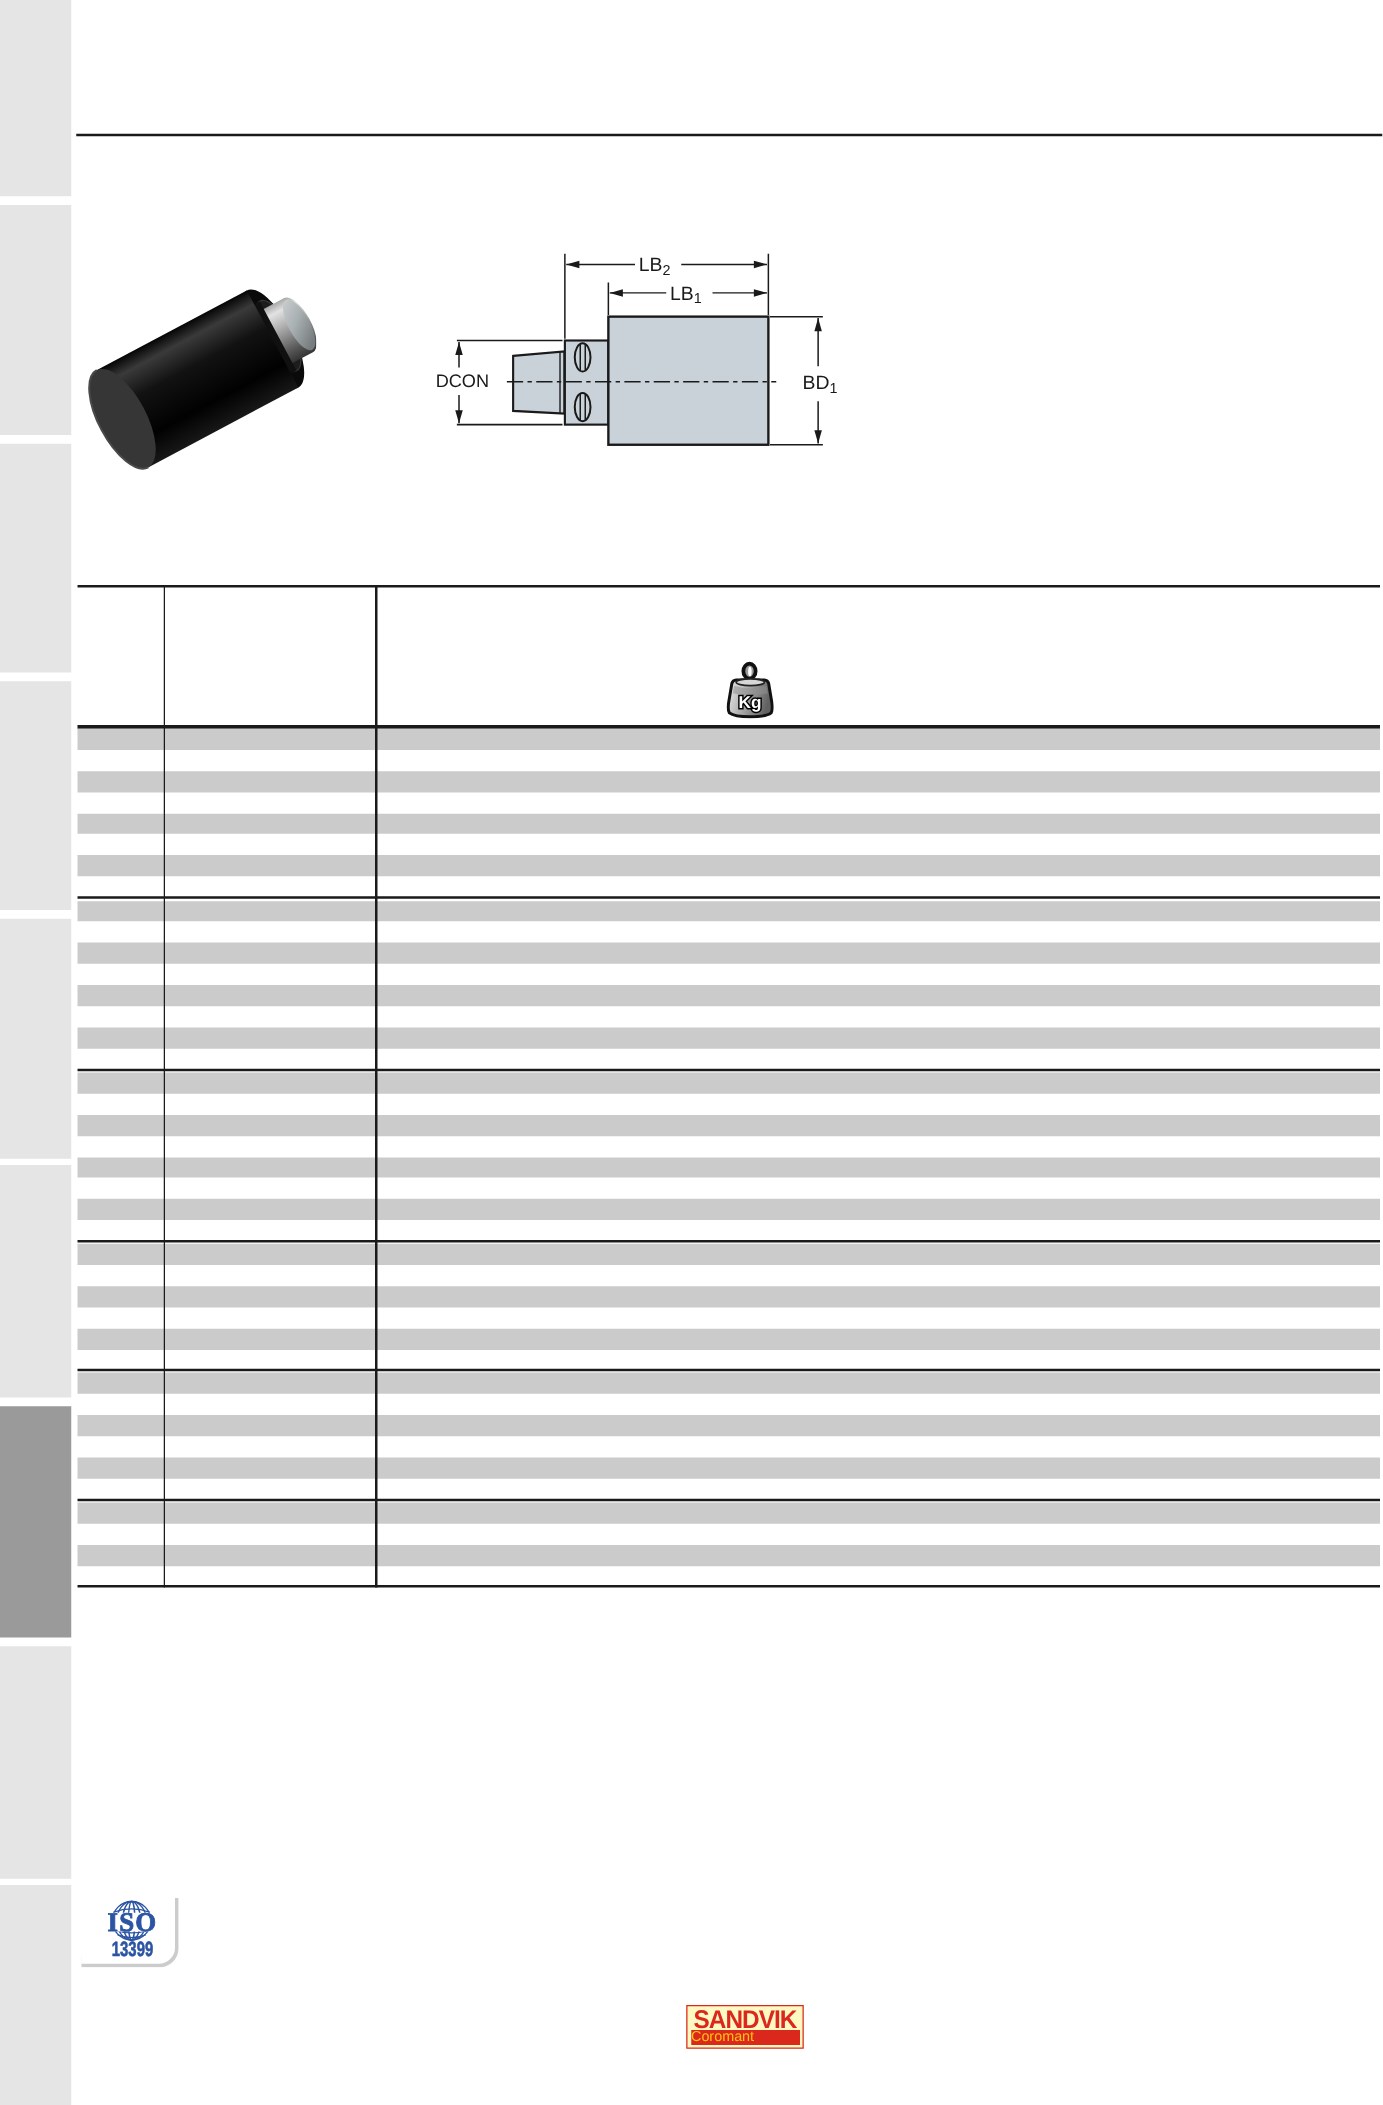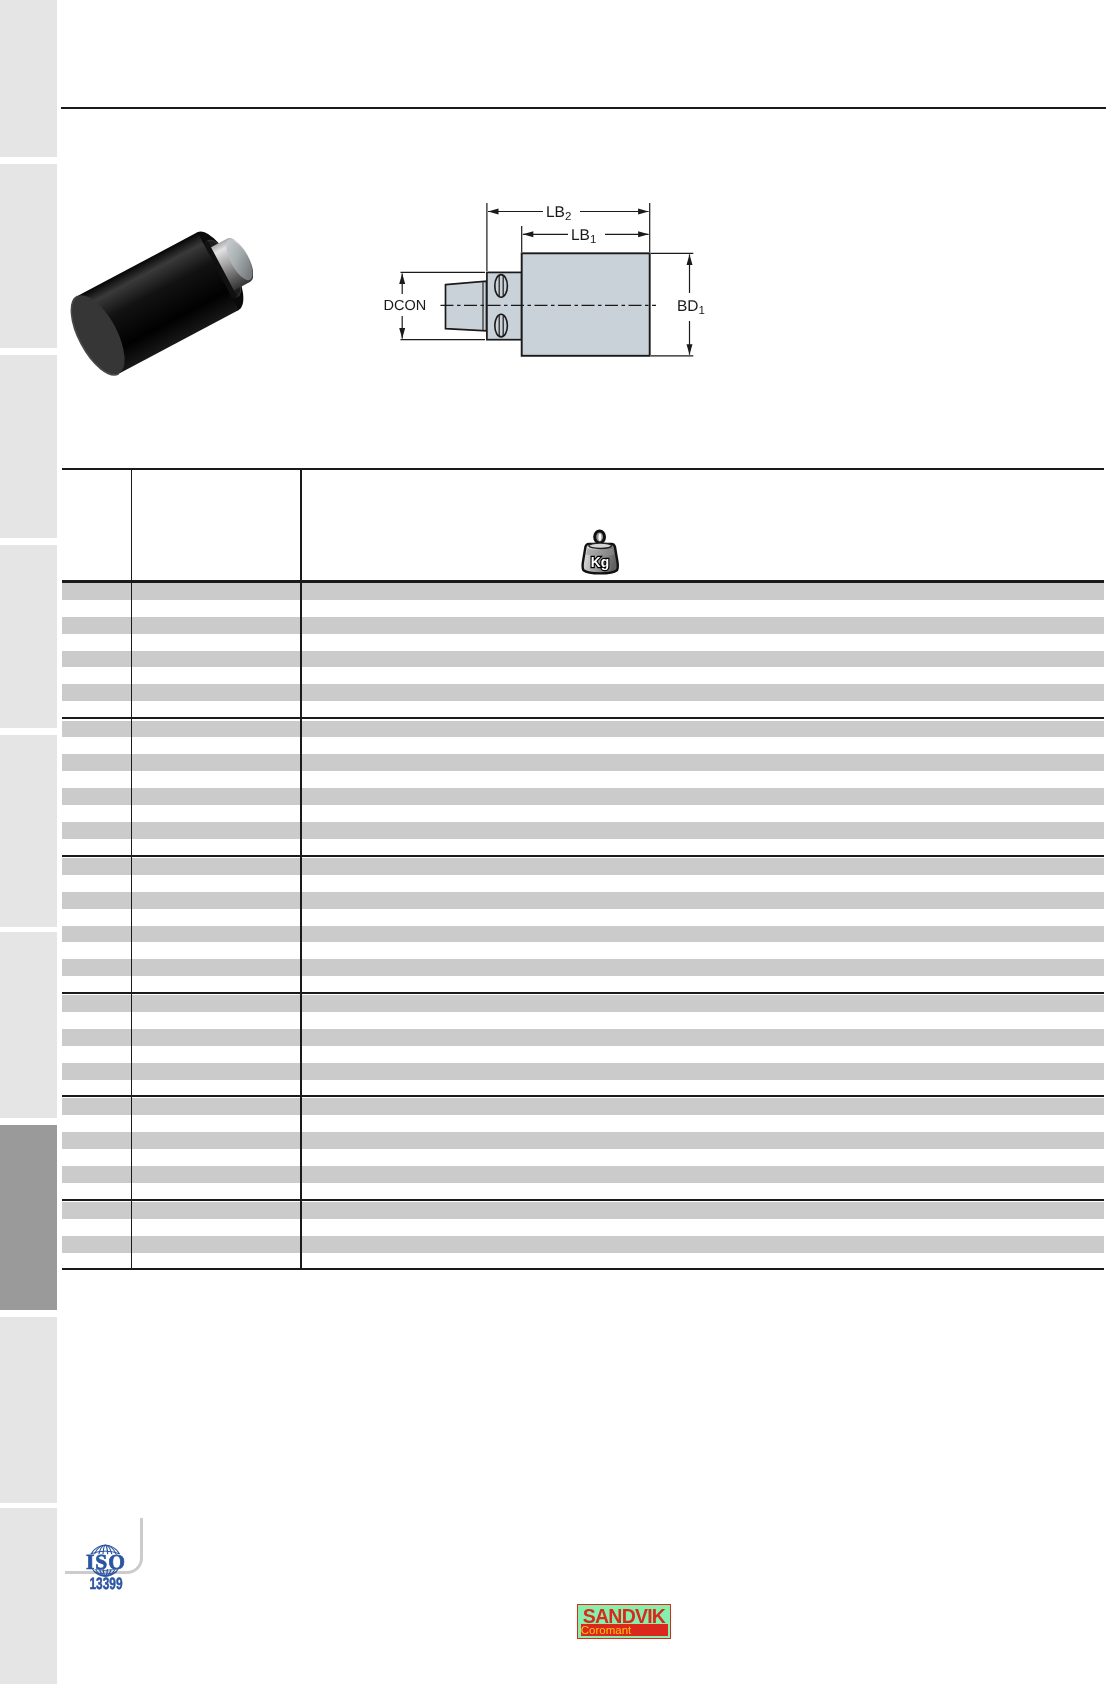--- a/index.html
+++ b/index.html
@@ -64,21 +64,21 @@
     <ellipse cx="160" cy="0" rx="8.5" ry="22.5" fill="url(#pend)"></ellipse>
 
     <rect x="-1" y="-44" width="137" height="88" fill="url(#pbody)"></rect>
 
     <ellipse cx="0" cy="0" rx="19" ry="44" fill="#363636"></ellipse>
     <path d="M0,-44 A19,44 0 0 0 0,44" fill="none" stroke="#4a4a4a" stroke-width="1.6"></path>
   </g>
 </svg>
 </div>
 
-<div id="drawing" class="abs" style="left:372px;top:195px;width:345px;height:175px;">
+<div id="drawing" class="abs" style="left:337px;top:195px;width:345px;height:175px;">
 <svg width="345" height="175" viewBox="0 0 345 175" xmlns="http://www.w3.org/2000/svg" text-rendering="geometricPrecision">
   <defs>
     <marker id="arL" markerWidth="12" markerHeight="8" refX="0.5" refY="4" orient="auto" markerUnits="userSpaceOnUse">
       <path d="M0.5,4 L11,1 L11,7 Z" fill="#1a1a1a"></path>
     </marker>
   </defs>
 
   <polygon points="73.5,89.7 114.5,86.2 114.5,135.9 73.5,133.7" fill="#c9d2d9" stroke="#1a1a1a" stroke-width="1.7"></polygon>
 
   <line x1="111" y1="86.4" x2="111" y2="135.7" stroke="#1a1a1a" stroke-width="1.1"></line>
@@ -202,21 +202,21 @@
 <div class="abs" style="left:62px;top:1095px;width:1042px;height:2px;background:#1a1a1a;"></div>
 
 <div class="abs" style="left:62px;top:1198.7px;width:1042px;height:2px;background:#1a1a1a;"></div>
 
 <div class="abs" style="left:62px;top:1268px;width:1042px;height:2px;background:#1a1a1a;"></div>
 
 <div class="abs" style="left:65px;top:1518px;width:75.4px;height:52.9px;
      border-right:3.4px solid #cccccc;border-bottom:3.4px solid #cccccc;
      border-bottom-right-radius:16px;"></div>
 
-<div id="iso" class="abs" style="left:85px;top:1518px;width:42px;height:50px;margin-top:24px;">
+<div id="iso" class="abs" style="left:85px;top:1518px;width:42px;height:50px;">
 <svg width="42" height="50" viewBox="0 0 42 50" xmlns="http://www.w3.org/2000/svg">
 
   <g stroke="#2b55a2" stroke-width="1.1" fill="none">
     <circle cx="20.3" cy="18.6" r="15.4"></circle>
     <ellipse cx="20.3" cy="18.6" rx="2.6" ry="15.4"></ellipse>
     <ellipse cx="20.3" cy="18.6" rx="7.2" ry="15.4"></ellipse>
     <ellipse cx="20.3" cy="18.6" rx="11.8" ry="15.4"></ellipse>
     <path d="M5.6,11.9 Q20.3,6.4 35,11.9" stroke-width="1"></path>
     <path d="M5.2,25.6 Q20.3,31.1 35.4,25.6" stroke-width="1"></path>
     <path d="M9.1,29.9 Q20.3,34.3 31.5,29.9" stroke-width="1"></path>
@@ -225,20 +225,20 @@
   <rect x="0" y="12.2" width="42" height="15" fill="#ffffff"></rect>
 
   <text x="21" y="26.8" font-size="21.5" font-weight="bold" text-anchor="middle" fill="#2b55a2" stroke="#2b55a2" stroke-width="0.7" letter-spacing="1" font-family="Liberation Serif, serif" text-rendering="geometricPrecision">ISO</text>
 
   <g transform="translate(21,49) scale(0.72,1)">
     <text x="0" y="-2.2" font-size="16.5" font-weight="bold" text-anchor="middle" fill="#2b55a2" stroke="#2b55a2" stroke-width="0.5" font-family="Liberation Sans, sans-serif" text-rendering="geometricPrecision">13399</text>
   </g>
 </svg>
 </div>
 
-<div id="sandvik" class="abs" style="left:549px;top:1603.5px;width:94px;height:35px;background:#86efac;border:1.4px solid #da291c;box-sizing:border-box;margin-left:28px;">
+<div id="sandvik" class="abs" style="left:549px;top:1603.5px;width:94px;height:35px;background:#fef9c3;border:1.4px solid #da291c;box-sizing:border-box;">
 
   <div class="abs" style="left:0;top:1.2px;width:100%;text-align:center;color:#da291c;
        font-weight:bold;font-size:20.5px;letter-spacing:-0.8px;transform:scaleX(0.95);line-height:1;">SANDVIK</div>
 
   <div class="abs" style="left:2.8px;top:19px;width:87px;height:12.6px;background:#da291c;
        color:#ffc20e;font-size:11.5px;line-height:12.4px;">Coromant</div>
 </div>
 
 </body></html>

